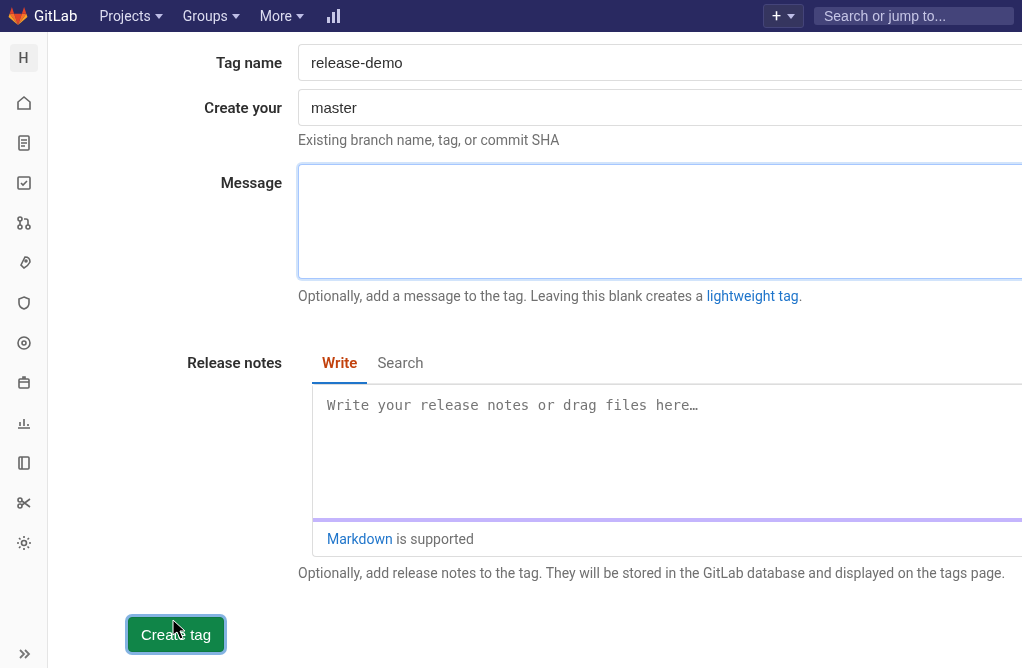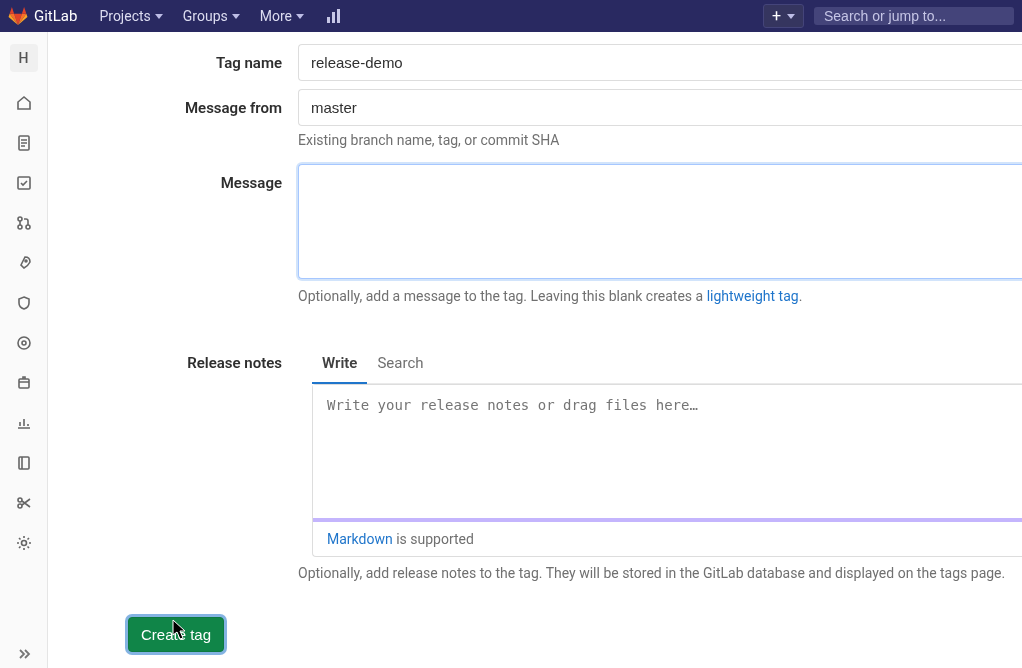--- a/index.html
+++ b/index.html
@@ -182,21 +182,21 @@
       margin-left: 14px;
       margin-top: 0px;
     }
     .tab {
       padding: 10px 10px 10px;
       color: #707070;
       cursor: pointer;
       font-size: 15px;
     }
     .tab.active {
-      color: #404040;
+      color: #c2410c;
       font-weight: 600;
       border-bottom: 2px solid #1f75cb;
       margin-bottom: -1px;
     }
     .notes-area {
       width: 100%;
       padding: 12px 14px;
       min-height: 130px;
       border: none;
       font-family: ui-monospace, SFMono-Regular, Menlo, monospace;
@@ -370,21 +370,21 @@
 <div class="main">
 
   <div class="form-row" style="margin-top:12px;">
     <div class="label">Tag name</div>
     <div class="field">
       <input class="input" type="text" value="release-demo" style="">
     </div>
   </div>
 
   <div class="form-row">
-    <div class="label">Message from</div>
+    <div class="label">Create your</div>
     <div class="field">
       <input class="input" type="text" value="master" style="">
       <div class="help">Existing branch name, tag, or commit SHA</div>
     </div>
   </div>
 
   <div class="form-row" style="margin-top:16px;">
     <div class="label">Message</div>
     <div class="field">
       <textarea class="input-msg" style=""></textarea>

